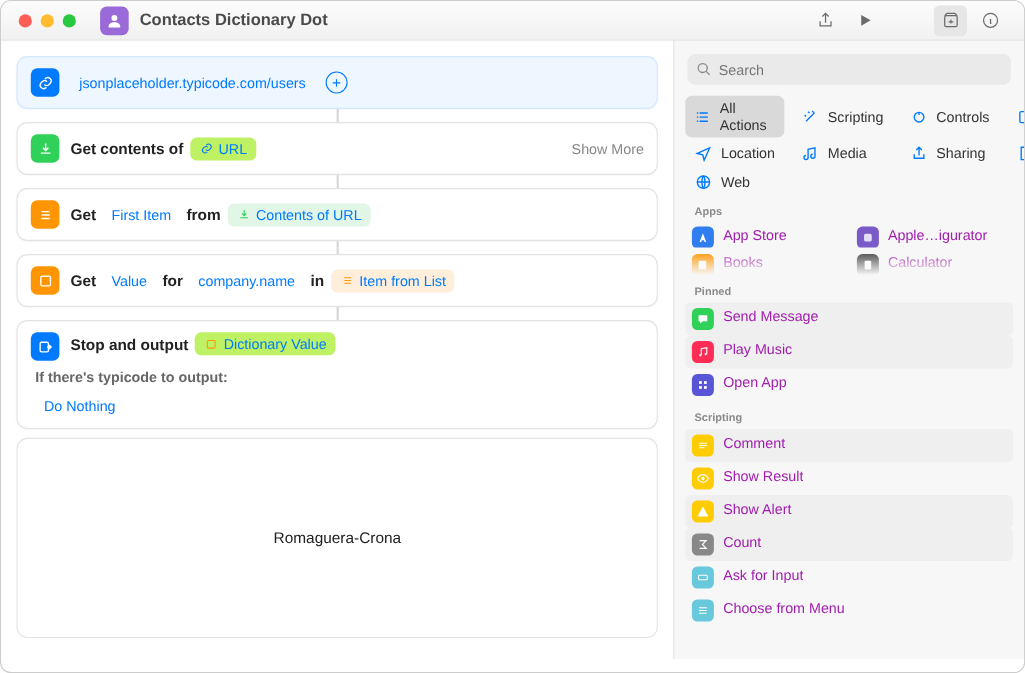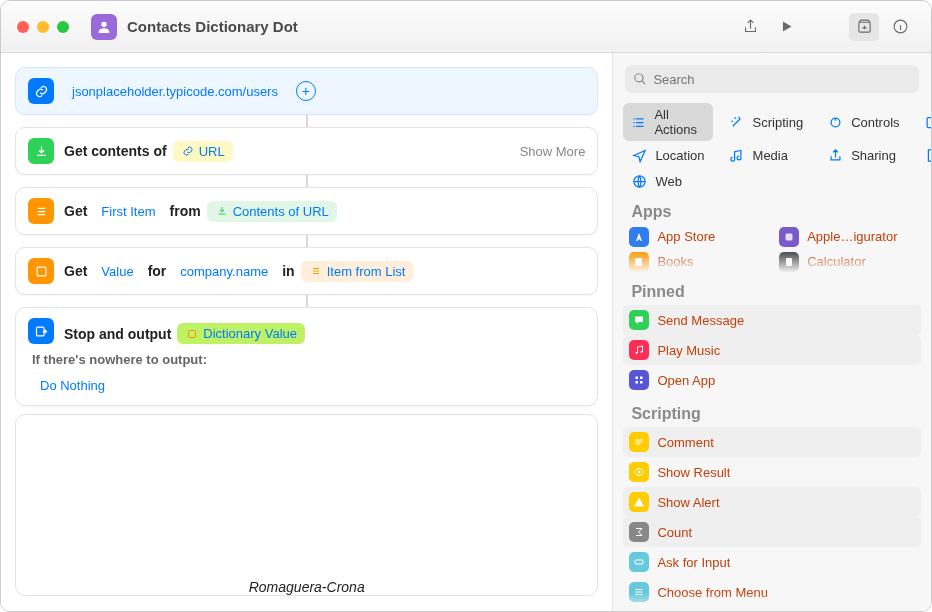--- a/index.html
+++ b/index.html
@@ -1,71 +1,71 @@
 <!DOCTYPE html>
 <html><head>
 <meta charset="utf-8">
 <style>
 * { margin:0; padding:0; box-sizing:border-box; font-family:-apple-system,BlinkMacSystemFont,"Segoe UI",sans-serif; -webkit-font-smoothing:antialiased; }
 body { width:932px; height:612px; background:#fff; overflow:hidden; border:1px solid #ccc; border-radius:10px; }
-.titlebar { height:52px; display:flex; align-items:center; padding:0 16px; background:linear-gradient(#fcfcfc,#f1f1f1); border-bottom:1px solid #d9d9d9; }
+.titlebar { height:36px; display:flex; align-items:center; padding:0 16px; background:linear-gradient(#fcfcfc,#f1f1f1); border-bottom:1px solid #d9d9d9; }
 .traffic { display:flex; gap:8px; }
 .tl { width:12px; height:12px; border-radius:50%; }
 .red{background:#ff5f57;} .yel{background:#febc2e;} .grn{background:#28c840;}
 .app-ico { width:26px; height:26px; border-radius:6px; background:#9a6bd8; display:flex; align-items:center;justify-content:center; margin-left:22px; margin-right:10px;}
 .app-ico svg{width:16px;height:16px;fill:#fff;}
 .title { font-size:15px; font-weight:600; color:#4a4a4a; }
 .tb-spacer{flex:1;}
 .tb-btn{width:30px;height:28px;display:flex;align-items:center;justify-content:center;border-radius:5px;margin-left:6px;}
 .tb-btn svg{width:17px;height:17px;stroke:#6a6a6a;fill:none;stroke-width:1.6;}
 .tb-btn.active{background:#e6e6e6;}
 .content{display:flex;height:562px;}
 .editor{width:636px;padding:14px 14px 14px 14px;overflow:hidden;background:#fff;}
 .sidebar{width:332px;border-left:1px solid #e5e5e5;background:#f7f7f7;display:flex;flex-direction:column;overflow:hidden;}
 .card{background:#fff;border:1px solid #e3e3e3;border-radius:10px;padding:10px 12px;display:flex;align-items:center;gap:10px;box-shadow:0 0.5px 2px rgba(0,0,0,0.04);}
 .act-ico{width:26px;height:26px;border-radius:6px;display:flex;align-items:center;justify-content:center;flex-shrink:0;}
 .act-ico svg{width:15px;height:15px;fill:#fff;}
 .connector{width:2px;height:12px;background:#d8d8d8;margin:0 auto;}
 .pill{padding:3px 8px;border-radius:6px;font-size:13px;display:inline-flex;align-items:center;gap:4px;}
 .pill.blue{color:#007aff;font-weight:500;}
-.pill.sel{background:#fef9c3;}
+.pill.sel{background:#bef264;}
 .pill.sel svg{width:12px;height:12px;}
 .row-txt{font-size:14px;color:#333;display:flex;align-items:center;flex-wrap:wrap;gap:6px;}
 .row-txt b{font-weight:600;color:#222;}
 .plus-circ{width:20px;height:20px;border-radius:50%;border:1.5px solid #007aff;display:flex;align-items:center;justify-content:center;color:#007aff;font-size:14px;line-height:1;font-weight:400;}
 .show-more{color:#888;font-size:13px;margin-left:auto;}
 .sub{background:transparent;border:none;padding:6px 4px 0 4px;display:block;}
 .sub-lbl{font-size:13px;color:#666;font-weight:600;}
 .do-nothing{display:inline-block;margin-top:6px;padding:4px 8px;border-radius:6px;color:#007aff;font-size:13px;font-weight:500;}
-.output{margin-top:8px;border:1px solid #e3e3e3;border-radius:10px;height:182px;display:flex;align-items:flex-end;justify-content:center;font-size:14px;color:#222;font-style:italic;}
+.output{margin-top:8px;border:1px solid #e3e3e3;border-radius:10px;height:182px;display:flex;align-items:center;justify-content:center;font-size:14px;color:#222;}
 .sb-search{margin:12px 12px 10px 12px;background:#eaeaea;border-radius:7px;height:28px;display:flex;align-items:center;padding:0 8px;gap:6px;}
 .sb-search svg{width:14px;height:14px;fill:#8a8a8a;}
 .sb-search input{border:none;background:transparent;font-size:13px;color:#555;outline:none;flex:1;}
 .cats{display:grid;grid-template-columns:1fr 1fr 1fr 1fr;gap:2px 8px;padding:0 10px;}
 .cat{display:flex;align-items:center;gap:8px;padding:4px 8px;border-radius:6px;font-size:13px;color:#333;}
 .cat.on{background:#d9d9d9;}
 .cat-ico{width:16px;height:16px;display:flex;align-items:center;justify-content:center;}
 .cat-ico svg{width:15px;height:15px;}
-.sec-h{font-size:16px;font-weight:600;color:#8a8a8a;padding:10px 18px 4px 18px;}
+.sec-h{font-size:10px;font-weight:600;color:#8a8a8a;padding:10px 18px 4px 18px;}
 .apps{display:grid;grid-template-columns:1fr 1fr;gap:2px 2px;padding:0 10px;}
-.app-row{display:flex;align-items:center;gap:8px;padding:4px 6px;font-size:13px;color:#c2410c;overflow:hidden;}
+.app-row{display:flex;align-items:flex-start;gap:8px;padding:4px 6px;font-size:13px;color:#a21caf;overflow:hidden;}
 .app-row .mini{width:20px;height:20px;border-radius:5px;display:flex;align-items:center;justify-content:center;flex-shrink:0;}
 .app-row .mini svg{width:12px;height:12px;fill:#fff;}
 .app-row span{white-space:nowrap;overflow:hidden;text-overflow:ellipsis;}
 .list{padding:0 10px;}
 .list .app-row{border-radius:5px;padding:5px 6px;}
 .list .app-row.alt{background:#efefef;}
 .scroll-fade{position:relative;}
 .scroll-fade::after{content:'';position:absolute;left:0;right:0;bottom:0;height:22px;background:linear-gradient(rgba(247,247,247,0),#f7f7f7);}
 .url-card{background:#eef6ff;border-color:#d2e8ff;}
 .url-card .act-ico{background:#007aff;}
 .mini-ico{width:14px;height:14px;display:inline-flex;align-items:center;justify-content:center;}
 .mini-ico svg{width:12px;height:12px;}
 .sub-card{display:block;padding-bottom:8px;}
-.sub-card .main-row{display:flex;align-items:flex-end;gap:10px;}
+.sub-card .main-row{display:flex;align-items:flex-start;gap:10px;}
 </style>
 </head>
 <body>
 
 <div class="titlebar">
   <div class="traffic">
     <div class="tl red"></div>
     <div class="tl yel"></div>
     <div class="tl grn"></div>
   </div>
@@ -197,21 +197,21 @@
               <span class="mini-ico">
                 <svg viewBox="0 0 24 24">
                   <rect x="5" y="5" width="14" height="14" rx="2" stroke="#ff9500" stroke-width="2" fill="none"></rect>
                 </svg>
               </span>
               <span>Dictionary Value</span>
             </span>
         </div>
       </div>
       <div class="sub">
-        <span class="sub-lbl">If there's nowhere to output:</span><br>
+        <span class="sub-lbl">If there's typicode to output:</span><br>
         <span class="do-nothing">Do Nothing</span>
       </div>
     </div>
 
     <div class="output">
       <span>Romaguera-Crona</span>
     </div>
   </div>
 
   <div class="sidebar">

